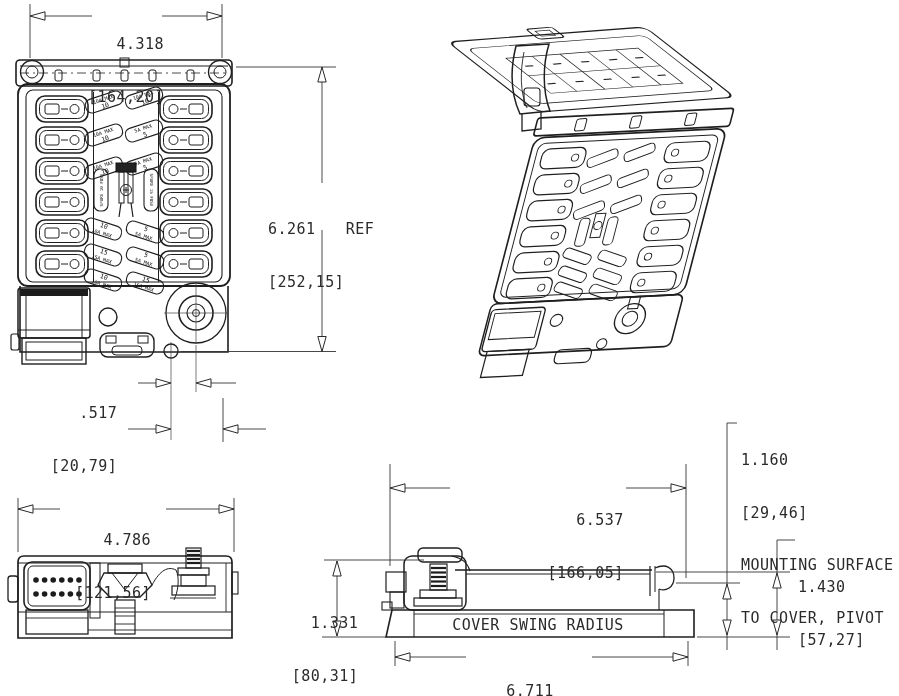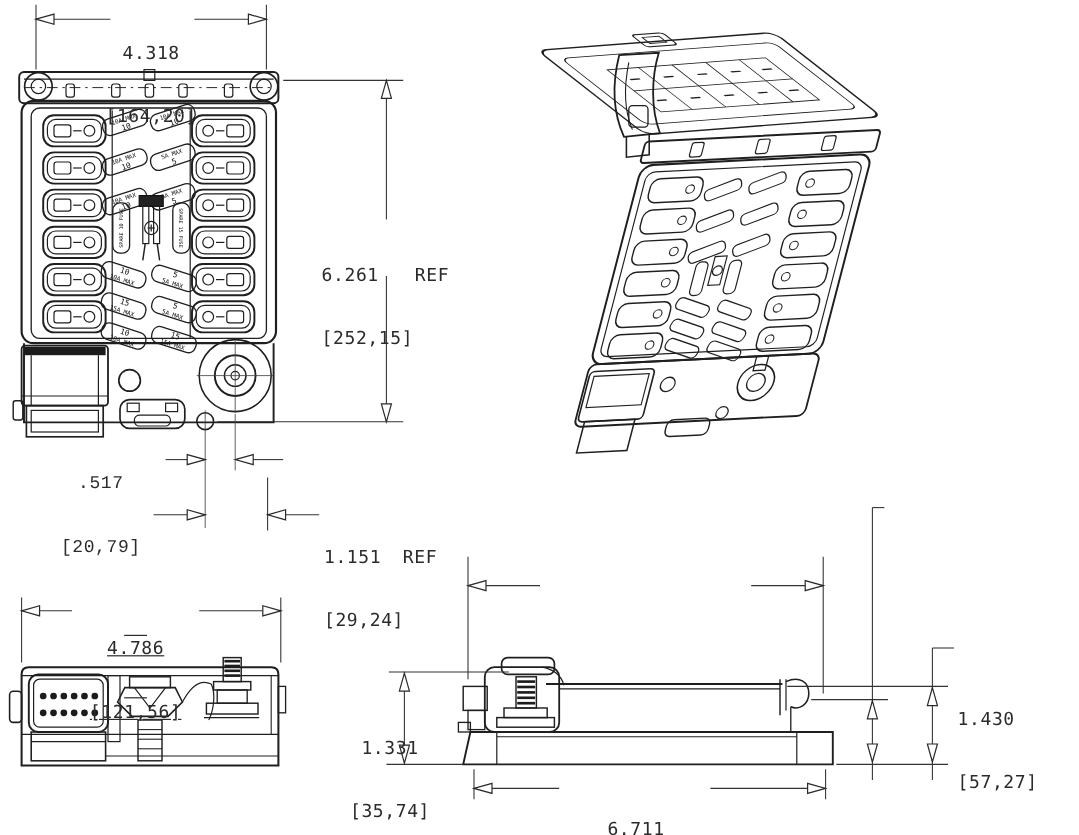--- a/index.html
+++ b/index.html
@@ -1,21 +1,21 @@
 <!DOCTYPE html>
 <html><head>
 <meta charset="utf-8">
 <style>
   html,body{margin:0;padding:0;background:#ffffff;}
   .stage{position:relative;width:899px;height:696px;background:#fff;overflow:hidden;
          font-family:"DejaVu Sans Mono",monospace;}
   .stage > svg{position:absolute;left:0;top:0;}
   .dim{position:absolute;font-family:"DejaVu Sans Mono",monospace;font-size:15px;
        line-height:17.5px;color:#2b2b2b;letter-spacing:.5px;white-space:pre;}
-  .c{transform:translateX(-50%);text-align:center;}
+  .c{transform:translateX(-50%);text-align:right;}
   .gap{display:inline-block;width:30px;}
   .gap2{display:inline-block;width:18px;}
   .svgt{font-family:"DejaVu Sans Mono",monospace;fill:#111;}
   .ln{stroke:#1f1f1f;fill:none;}
   .dl{stroke:#333;fill:none;stroke-width:.9;}
   .thin{stroke:#444;fill:none;stroke-width:.7;}
 </style>
 </head>
 <body>
 
@@ -454,45 +454,52 @@
 <div class="dim c" style="left:126px;top:1px;">
   <div>4.318</div>
   <div>[164,20]</div>
 </div>
 
 <div class="dim" style="left:268px;top:186px;">
   <div><span>6.261</span><span class="gap"></span><span>REF</span></div>
   <div>[252,15]</div>
 </div>
 
-<div class="dim c" style="left:84px;top:360px;font-family:Liberation Mono, monospace;">
+<div class="dim c" style="left:84px;top:370px;">
   <div>.517</div>
   <div>[20,79]</div>
 </div>
 
-<div class="dim" style="left:270px;top:421px;">
-  <div><span>1.151</span><span class="gap2"></span><span>REF</span></div>
-  <div>[29,24]</div>
-</div>
-
-<div class="dim c" style="left:113px;top:497px;text-decoration:underline;">
+
+<div class="dim c" style="left:113px;top:497px;">
   <div>4.786</div>
   <div>[121,56]</div>
 </div>
 
+<div class="dim c" style="left:538px;top:477px;">
+  <div>6.537</div>
+  <div>[166,05]</div>
+  <div>COVER SWING RADIUS</div>
+</div>
 
 <div class="dim c" style="left:325px;top:580px;">
   <div>1.331</div>
-  <div>[35,74]</div>
+  <div>[80,31]</div>
 </div>
 
 <div class="dim c" style="left:530px;top:648px;">
   <div>6.711</div>
   
 </div>
 
-
-<div class="dim" style="left:798px;top:556px;">
+<div class="dim" style="left:741px;top:417px;">
+  <div>1.160</div>
+  <div>[29,46]</div>
+  <div>MOUNTING SURFACE</div>
+  <div>TO COVER, PIVOT</div>
+</div>
+
+<div class="dim" style="left:798px;top:544px;">
   <div>1.430</div>
   <div>[57,27]</div>
 </div>
 
 </div>
 
 </body></html>

